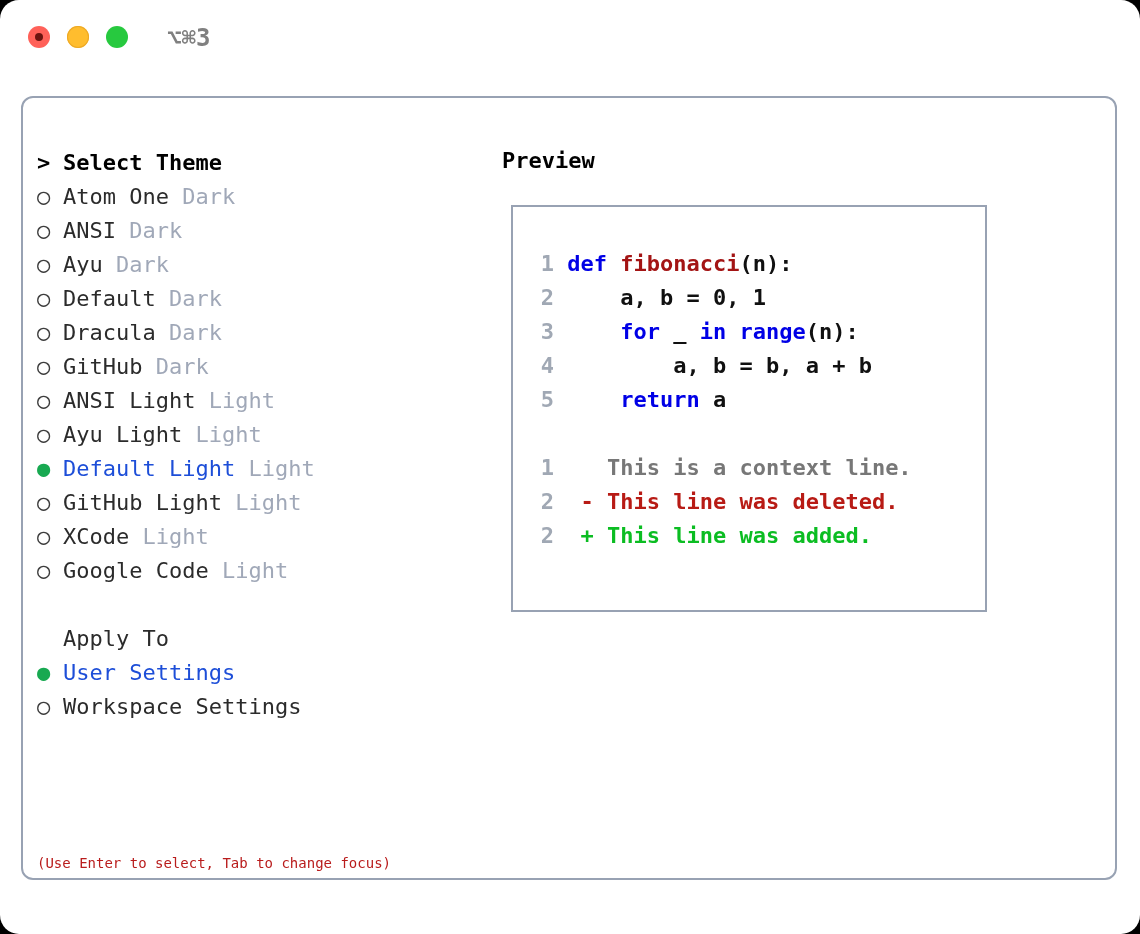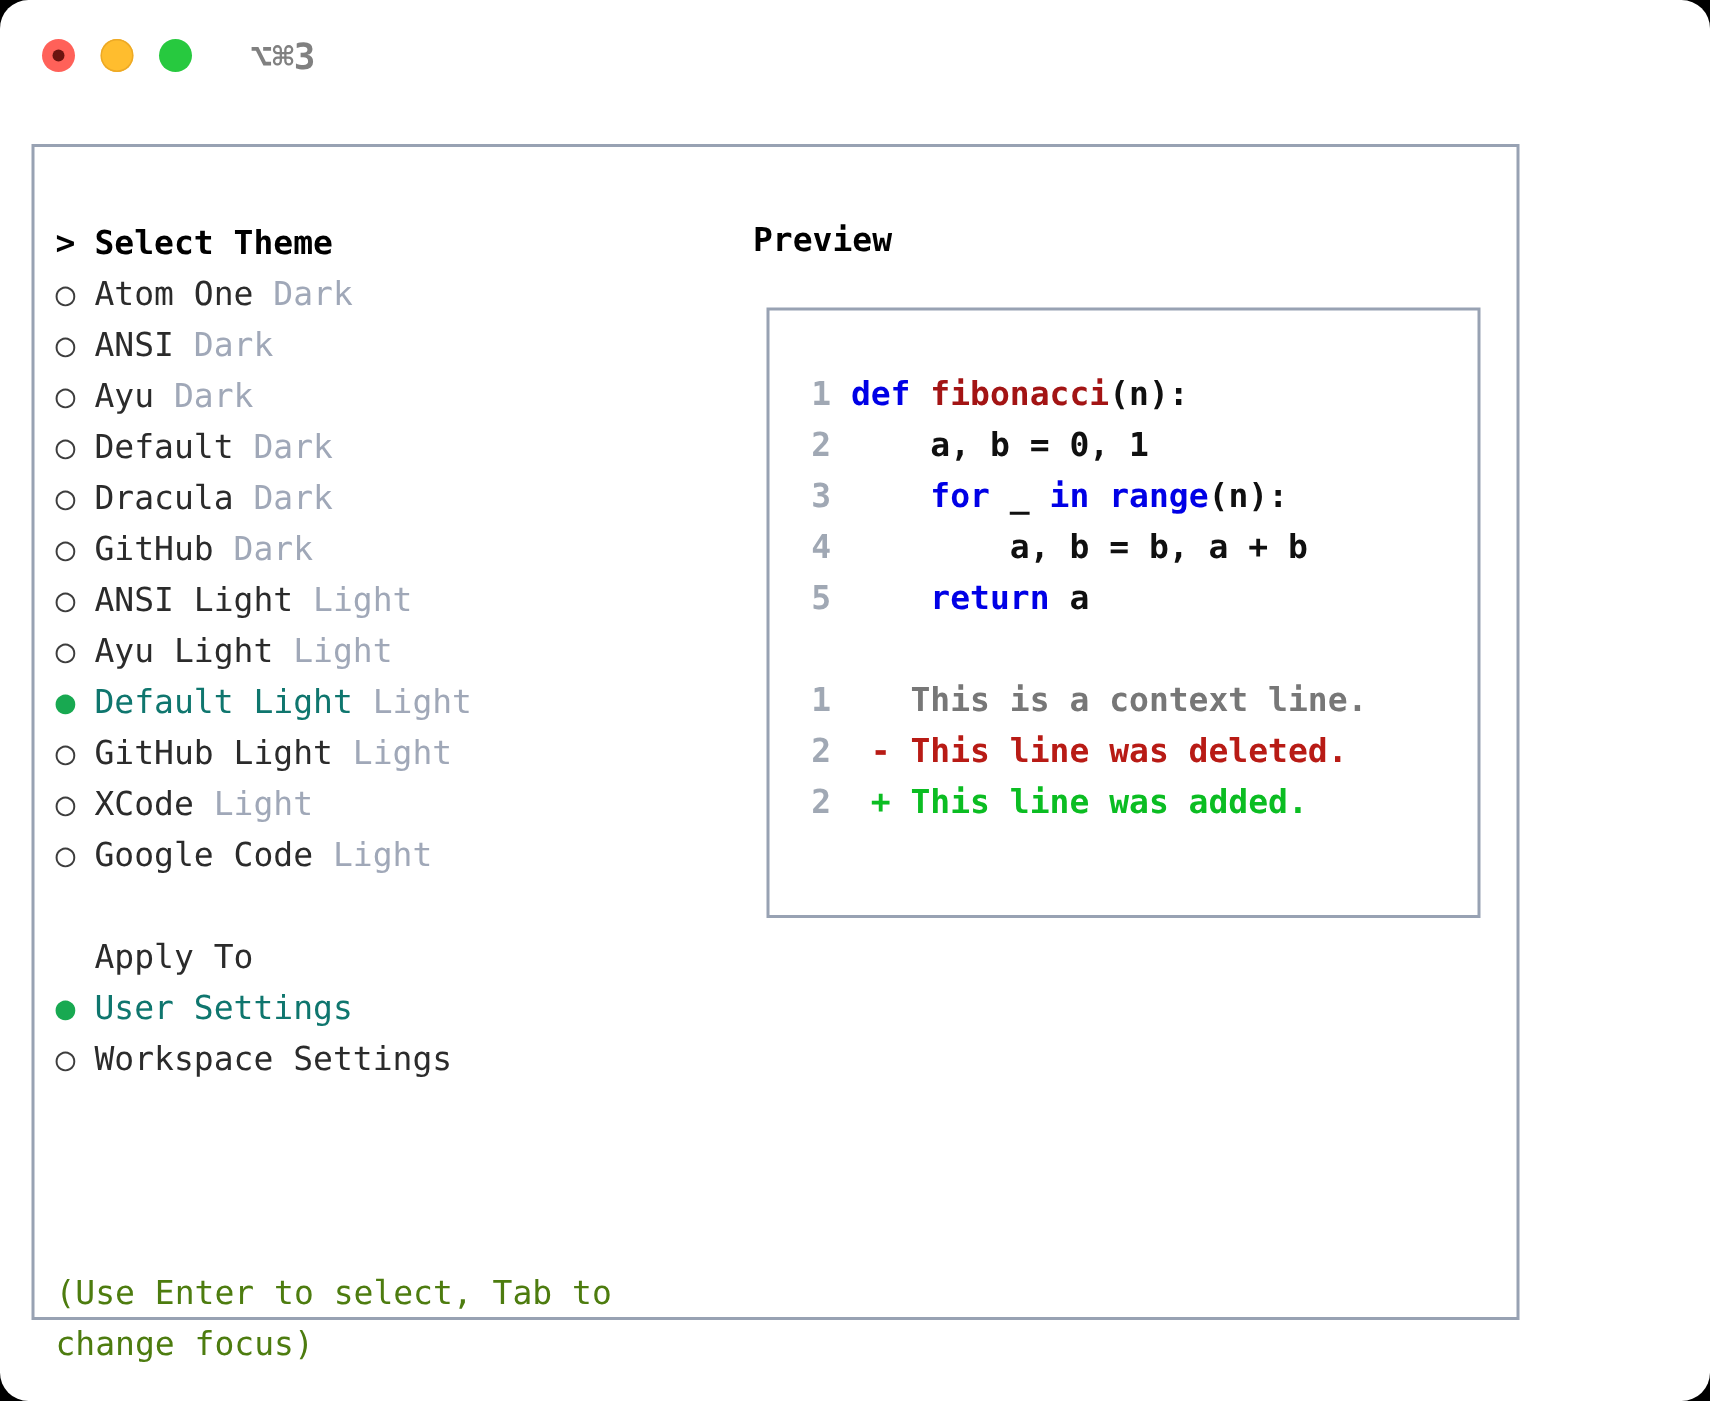--- a/index.html
+++ b/index.html
@@ -61,24 +61,24 @@
     letter-spacing: 0px;
     line-height: 30px;
     white-space: nowrap;
   }
 
   
   #panel {
     position: absolute;
     left: 21px;
     top: 96px;
-    width: 992px;
+    width: 1096px;
     height: 784px;
     border: 2px solid #98a2b3;
-    border-radius: 0;
+    border-radius: 12px;
     box-sizing: border-box;
     background: #ffffff;
   }
 
   
   #left-col {
     position: absolute;
     left: 14px;
     top: 48px;
     width: 440px;
@@ -96,32 +96,32 @@
   }
   .marker {
     display: inline-block;
     width: 26px;
     font-size: 22px;
   }
   .marker.blank { color: transparent; }
   .sel-dot { color: #18a951; }
   .unsel-dot { color: #3d3d3d; }
   .name { color: #2b2b2b; }
-  .name.selected { color: #0f766e; }
+  .name.selected { color: #1d4ed8; }
   .cat {
     color: #a0a8b8;
   }
   #hint {
     position: absolute;
     left: 14px;
     top: 748px;
     width: 410px;
-    font-size: 22px;
+    font-size: 14px;
     line-height: 34px;
-    color: #4d7c0f;
+    color: #b91c1c;
   }
 
   
   #right-col {
     position: absolute;
     left: 479px;
     top: 48px;
     text-align: right;
   }
   #preview-title {

